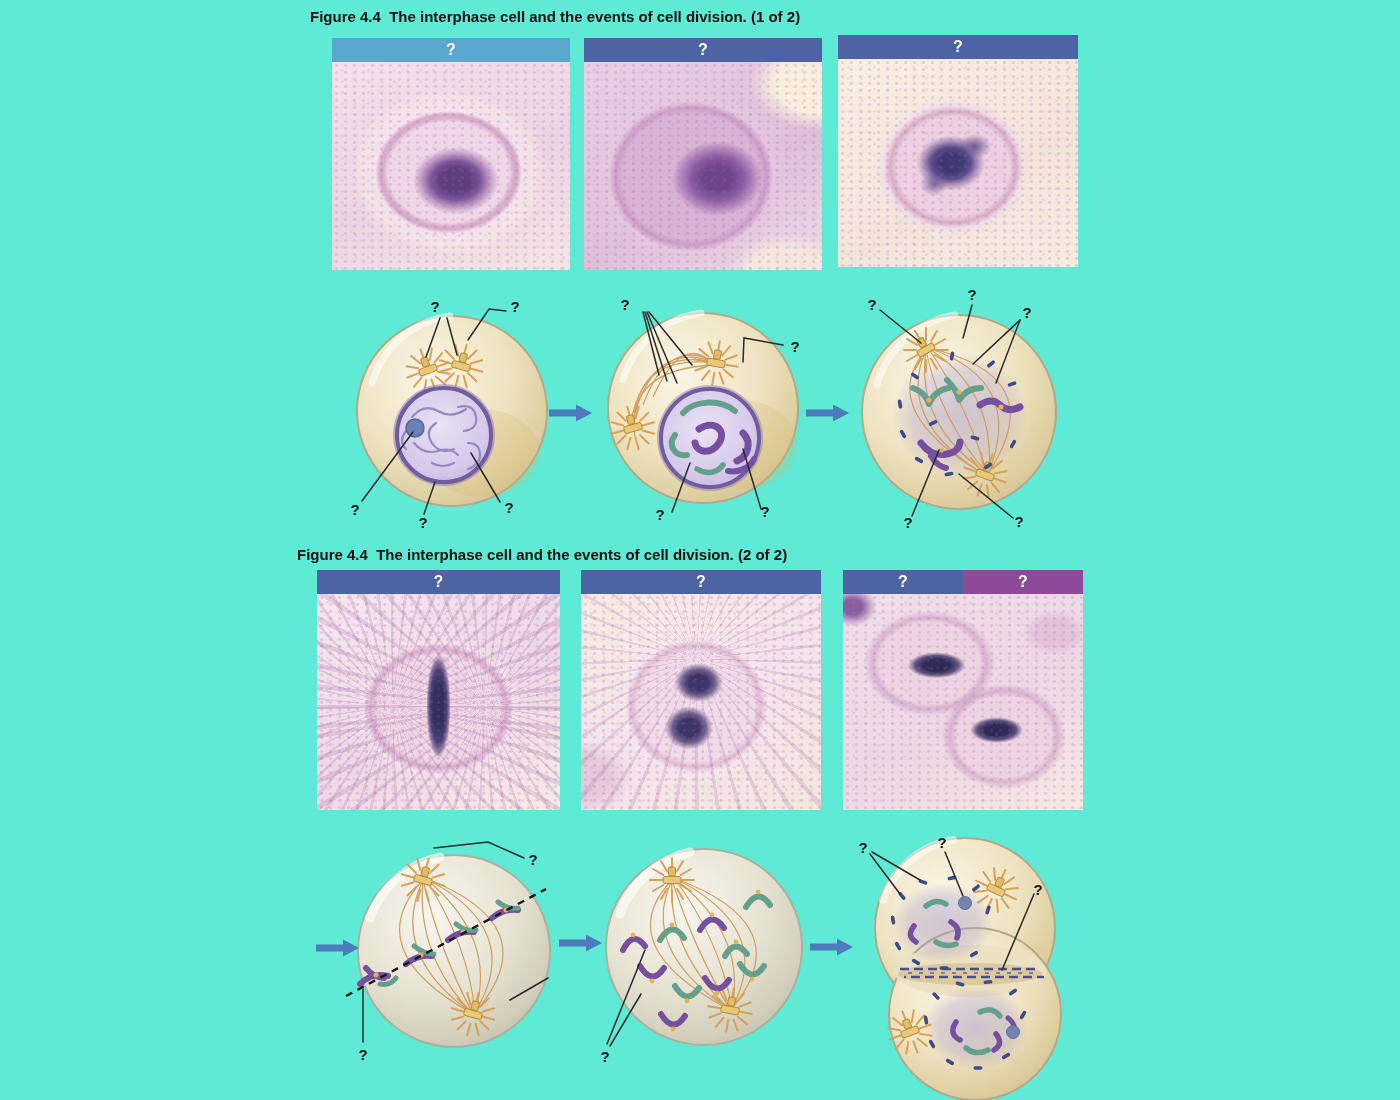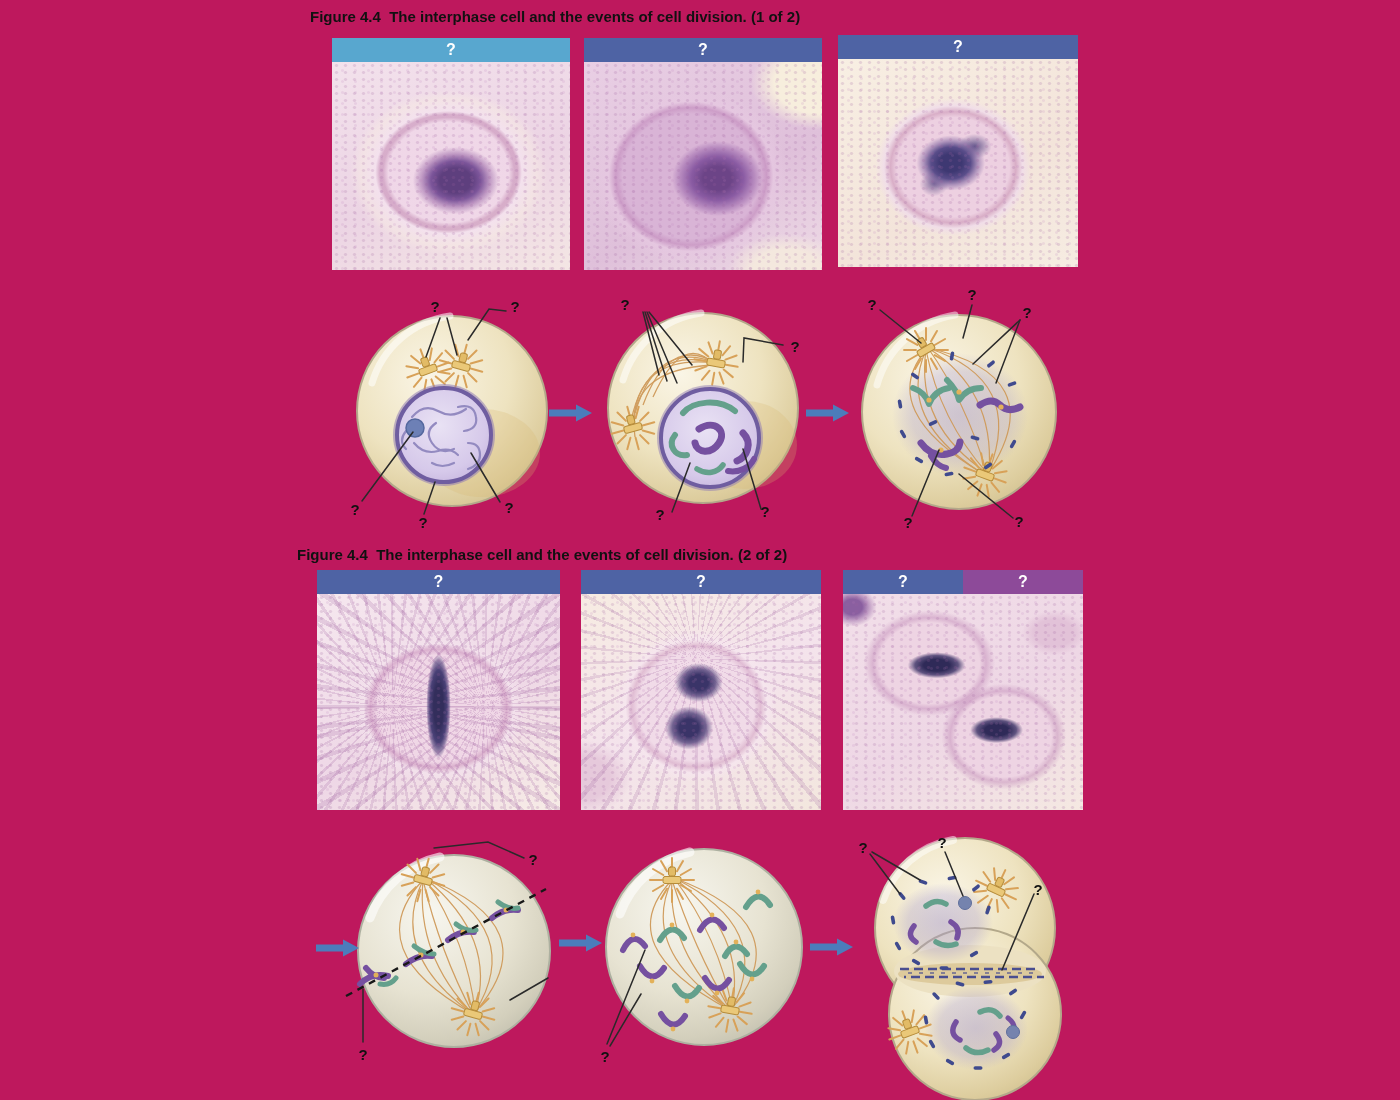--- a/index.html
+++ b/index.html
@@ -1,16 +1,16 @@
 <!DOCTYPE html>
 <html><head>
 <meta charset="utf-8">
 <style>
   html,body{margin:0;padding:0;background:#fff;}
-  .page{position:relative;width:1400px;height:1100px;background:#be185d;overflow:hidden;
+  .page{position:relative;width:1400px;height:1100px;background:#5eead4;overflow:hidden;
         font-family:"Liberation Sans",sans-serif;}
   .fig-title{position:absolute;font-weight:bold;font-size:15px;color:#111;white-space:pre;}
   .panel{position:absolute;}
   .phead{height:24px;display:flex;align-items:center;justify-content:center;}
   .phead .qh{color:#fff;font-weight:bold;font-size:16px;line-height:24px;}
   .bg-light{background:#58a7cf;}
   .bg-blue{background:#4e63a4;}
   .bg-purple{background:#8d4a99;}
   .split{display:flex;padding:0;}
   .split .half{flex:1;height:24px;display:flex;align-items:center;justify-content:center;}

